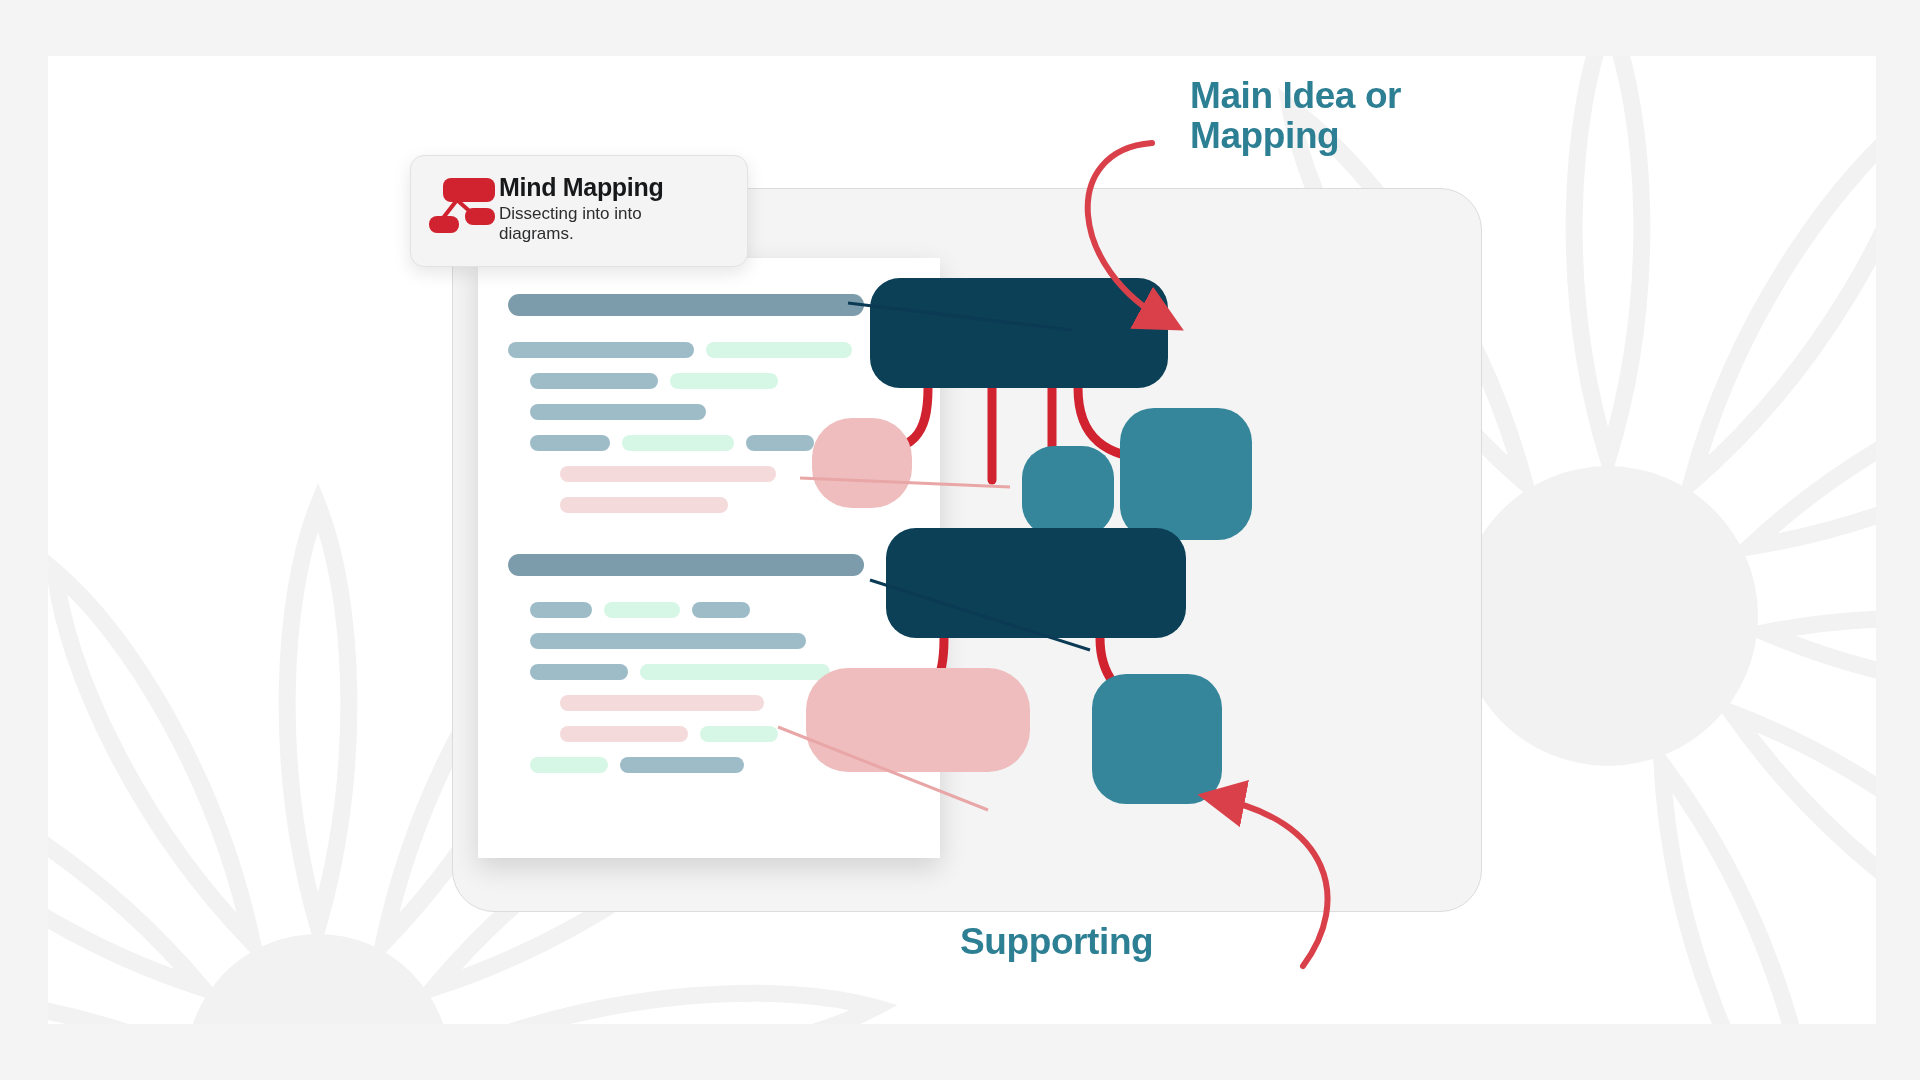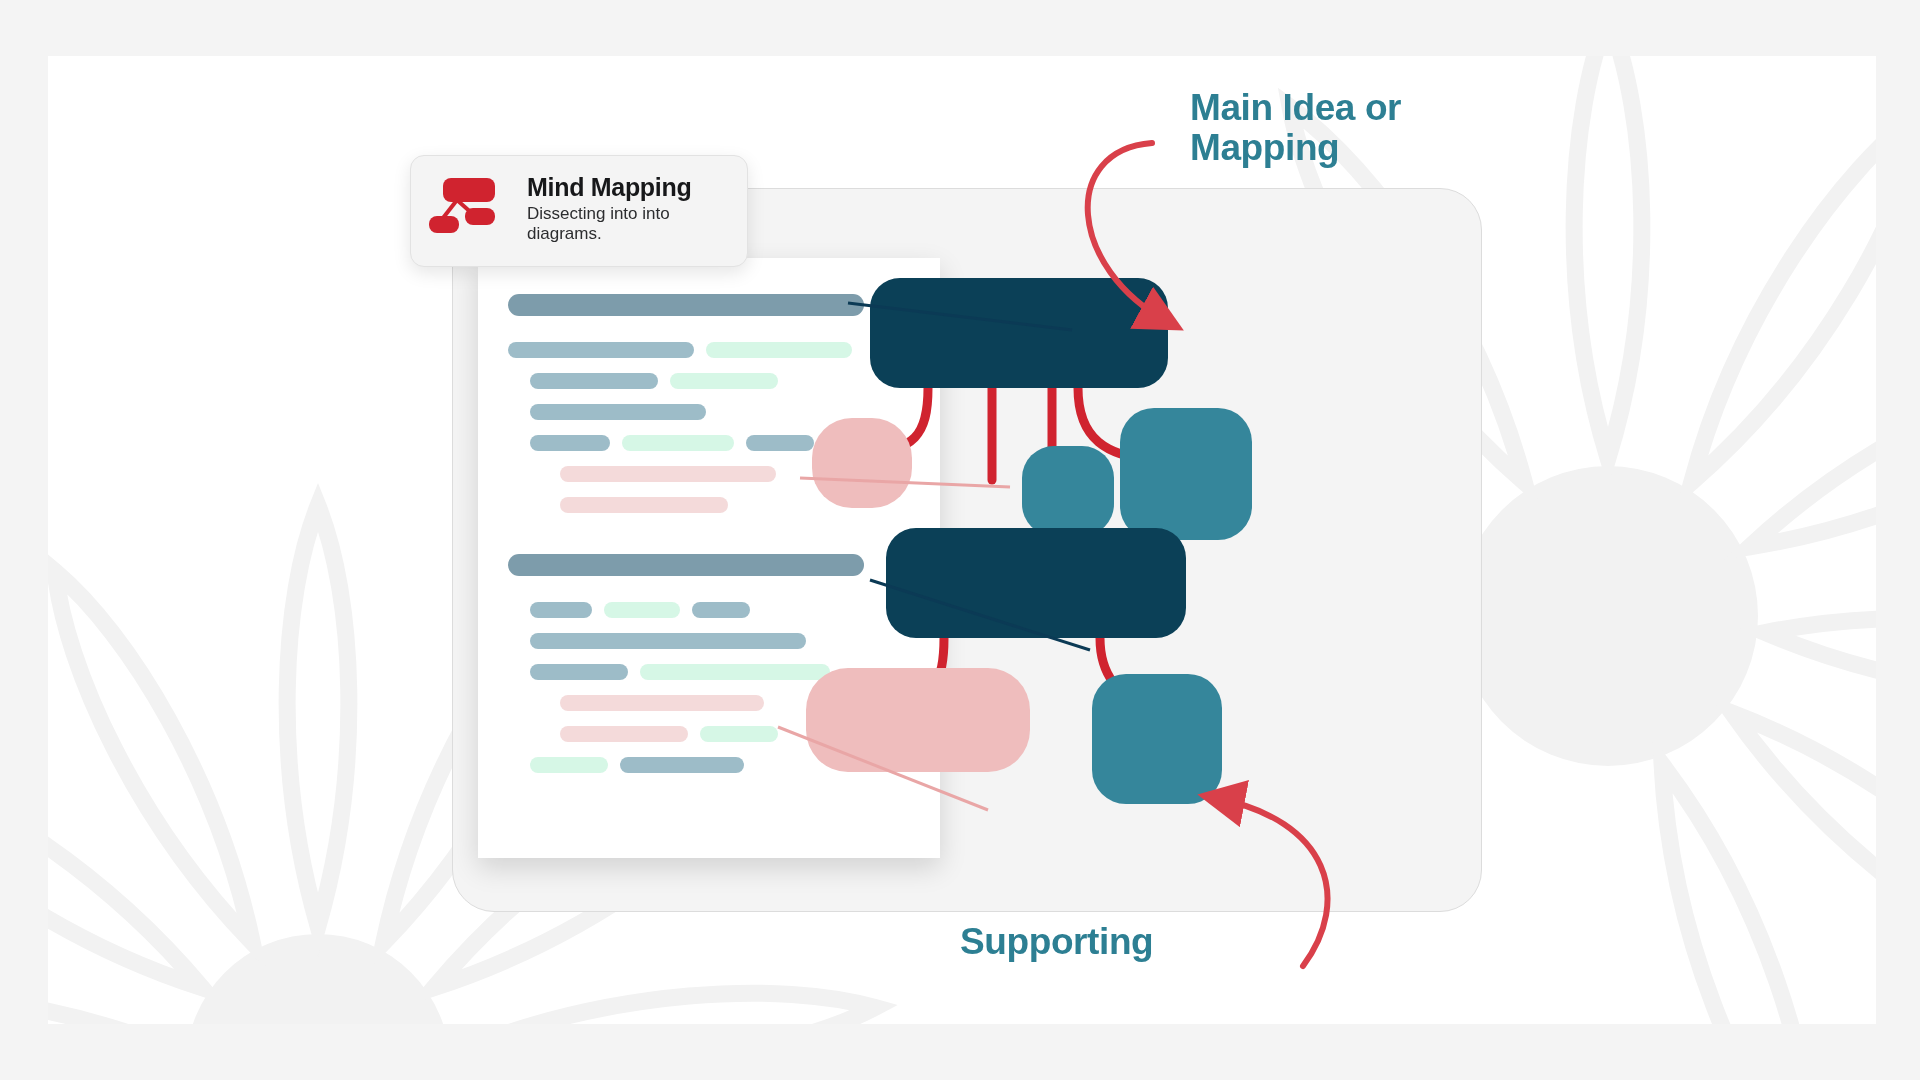--- a/index.html
+++ b/index.html
@@ -61,40 +61,40 @@
     width:338px;height:112px;
     background:#f4f4f4;
     border:1px solid #e2e2e2;
     border-radius:14px;
     box-shadow:0 6px 18px rgba(0,0,0,.10);
     display:flex;align-items:flex-start;
     padding:18px 16px 0 16px;
     box-sizing:border-box;
   }
   .card-icon{width:72px;height:60px;flex:0 0 72px;margin-top:2px;}
-  .card-txt{margin-left:28px;}
+  .card-txt{margin-left:0;}
   .card-title{
     font-size:25px;font-weight:bold;color:#17181a;
     letter-spacing:-.3px;line-height:1.05;margin:0 0 4px 0;
   }
   .card-sub{
     font-size:17px;color:#2c2d2f;line-height:1.15;margin:0;
     max-width:190px;
   }
 
   
   .anno{
     position:absolute;
     color:#2d7f93;
     font-size:37px;
     font-weight:bold;
     line-height:1.08;
     letter-spacing:-.4px;
   }
-  #anno-main{left:1190px;top:88px;width:260px;}
+  #anno-main{left:1190px;top:76px;width:260px;}
   #anno-support{left:960px;top:922px;width:260px;text-align:left;}
 </style>
 </head>
 <body>
 
 <div id="stage">
 
   <div class="canvas">
 
     <svg class="bg-flowers" viewBox="0 0 1828 968" preserveAspectRatio="none">

